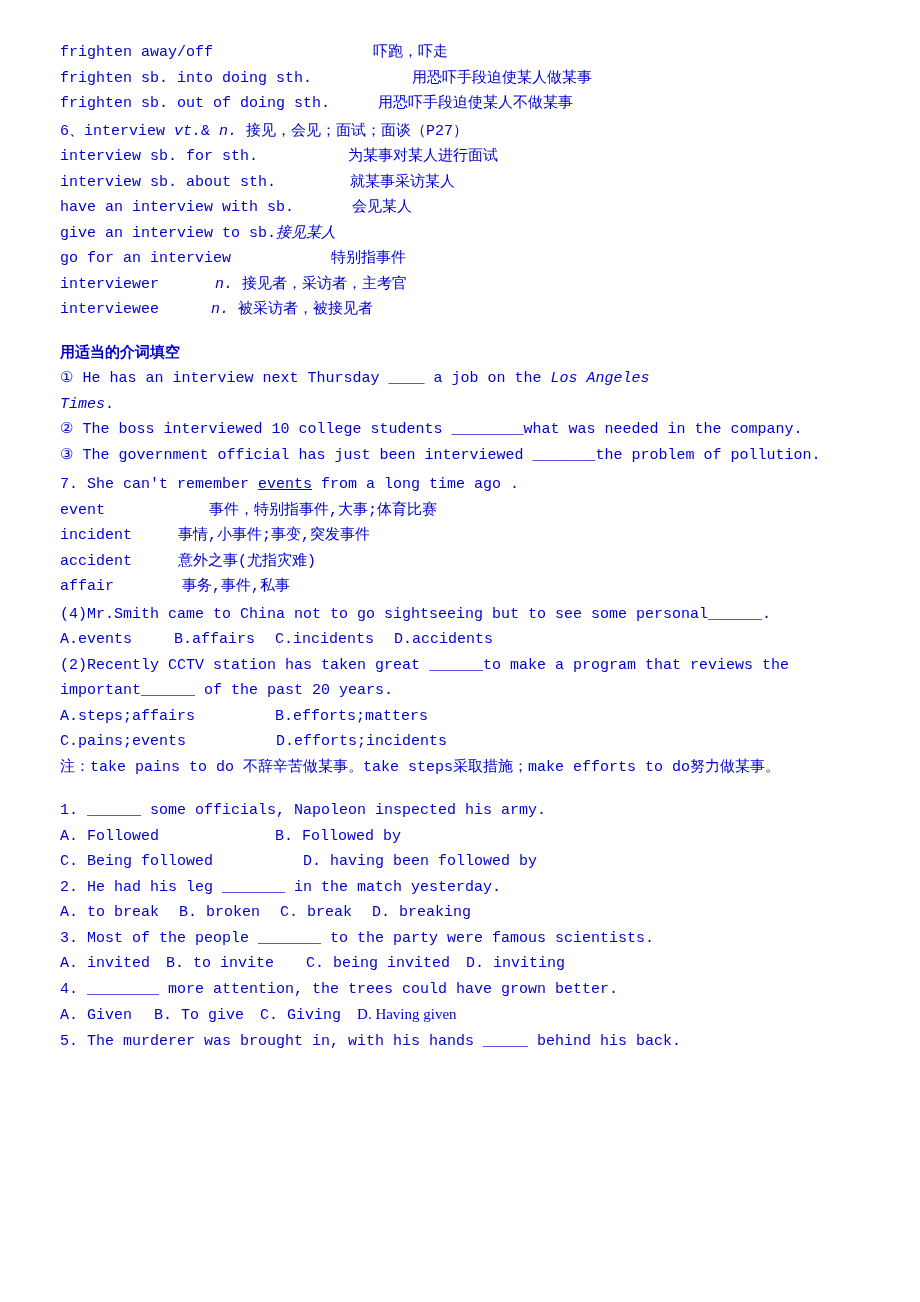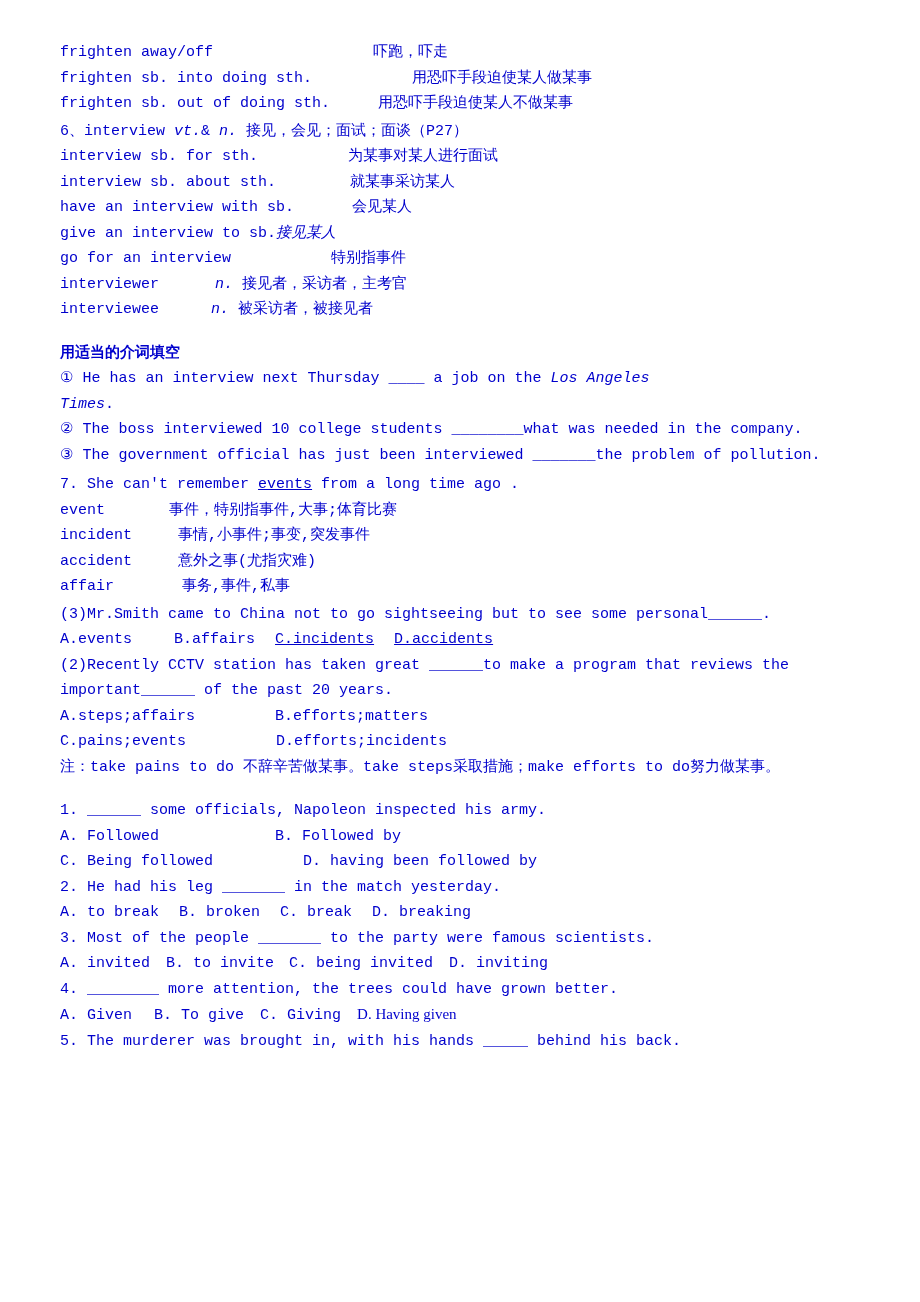--- a/index.html
+++ b/index.html
@@ -58,50 +58,50 @@
   <div class="section-gap">
     <div class="line bold">用适当的介词填空</div>
     <div class="line">① He has an interview next Thursday ____ a job on the <span class="italic">Los Angeles</span></div>
     <div class="line"><span class="italic">Times</span>.</div>
     <div class="line">② The boss interviewed 10 college students ________what was needed in the company.</div>
     <div class="line">③ The government official has just been interviewed _______the problem of pollution.</div>
   </div>
 
   <div style="margin-top:4px;">
     <div class="line">7. She can't remember <span class="underline">events</span> from a long time ago .</div>
-    <div class="line">event<span style="margin-left:64px;">事件，特别指事件,大事;体育比赛</span></div>
+    <div class="line">event<span style="margin-left:104px;">事件，特别指事件,大事;体育比赛</span></div>
     <div class="line">incident<span style="margin-left:46px;">事情,小事件;事变,突发事件</span></div>
     <div class="line">accident<span style="margin-left:46px;">意外之事(尤指灾难)</span></div>
     <div class="line">affair<span style="margin-left:68px;">事务,事件,私事</span></div>
   </div>
 
   <div style="margin-top:2px;">
-    <div class="line">(3)Mr.Smith came to China not to go sightseeing but to see some personal______.</div>
-    <div class="line">A.events<span style="margin-left:42px;">B.affairs<span style="margin-left:20px;text-decoration:underline;">C.incidents<span style="margin-left:20px;">D.accidents</span></span></span></div>
+    <div class="line">(4)Mr.Smith came to China not to go sightseeing but to see some personal______.</div>
+    <div class="line">A.events<span style="margin-left:42px;">B.affairs<span style="margin-left:20px;">C.incidents<span style="margin-left:20px;">D.accidents</span></span></span></div>
   </div>
 
   <div>
     <div class="line">(2)Recently CCTV station has taken great ______to make a program that reviews the important______ of the past 20 years.</div>
     <div class="line">A.steps;affairs<span style="margin-left:80px;">B.efforts;matters</span></div>
     <div class="line">C.pains;events<span style="margin-left:90px;">D.efforts;incidents</span></div>
     <div class="line">注：take pains to do 不辞辛苦做某事。take steps采取措施；make efforts to do努力做某事。</div>
   </div>
 
   <div style="margin-top:18px;"></div>
 
   <div>
     <div class="line">1.  ______ some officials, Napoleon inspected his army.</div>
     <div class="line">A. Followed<span style="margin-left:116px;">B. Followed by</span></div>
     <div class="line">C. Being followed<span style="margin-left:90px;">D. having been followed by</span></div>
 
     <div class="line">2. He had his leg _______ in the match yesterday.</div>
     <div class="line">A. to break<span style="margin-left:20px;">B. broken<span style="margin-left:20px;">C. break<span style="margin-left:20px;">D. breaking</span></span></span></div>
 
     <div class="line">3. Most of the people _______ to the party were famous scientists.</div>
-    <div class="line">A. invited<span style="margin-left:16px;">B. to invite<span style="margin-left:15px;">C. being invited<span style="margin-left:16px;">D. inviting</span></span></span></div>
+    <div class="line">A. invited<span style="margin-left:16px;">B. to invite<span style="margin-left:32px;">C. being invited<span style="margin-left:16px;">D. inviting</span></span></span></div>
 
     <div class="line">4. ________ more attention, the trees could have grown better.</div>
     <div class="line">A. Given<span style="margin-left:22px;">B. To give<span style="margin-left:16px;">C. Giving<span style="margin-left:16px;font-family:Liberation Serif, serif;">D. Having given</span></span></span></div>
 
     <div class="line">5. The murderer was brought in, with his hands _____  behind his back.</div>
   </div>
 
 </div>
 
 </body></html>

